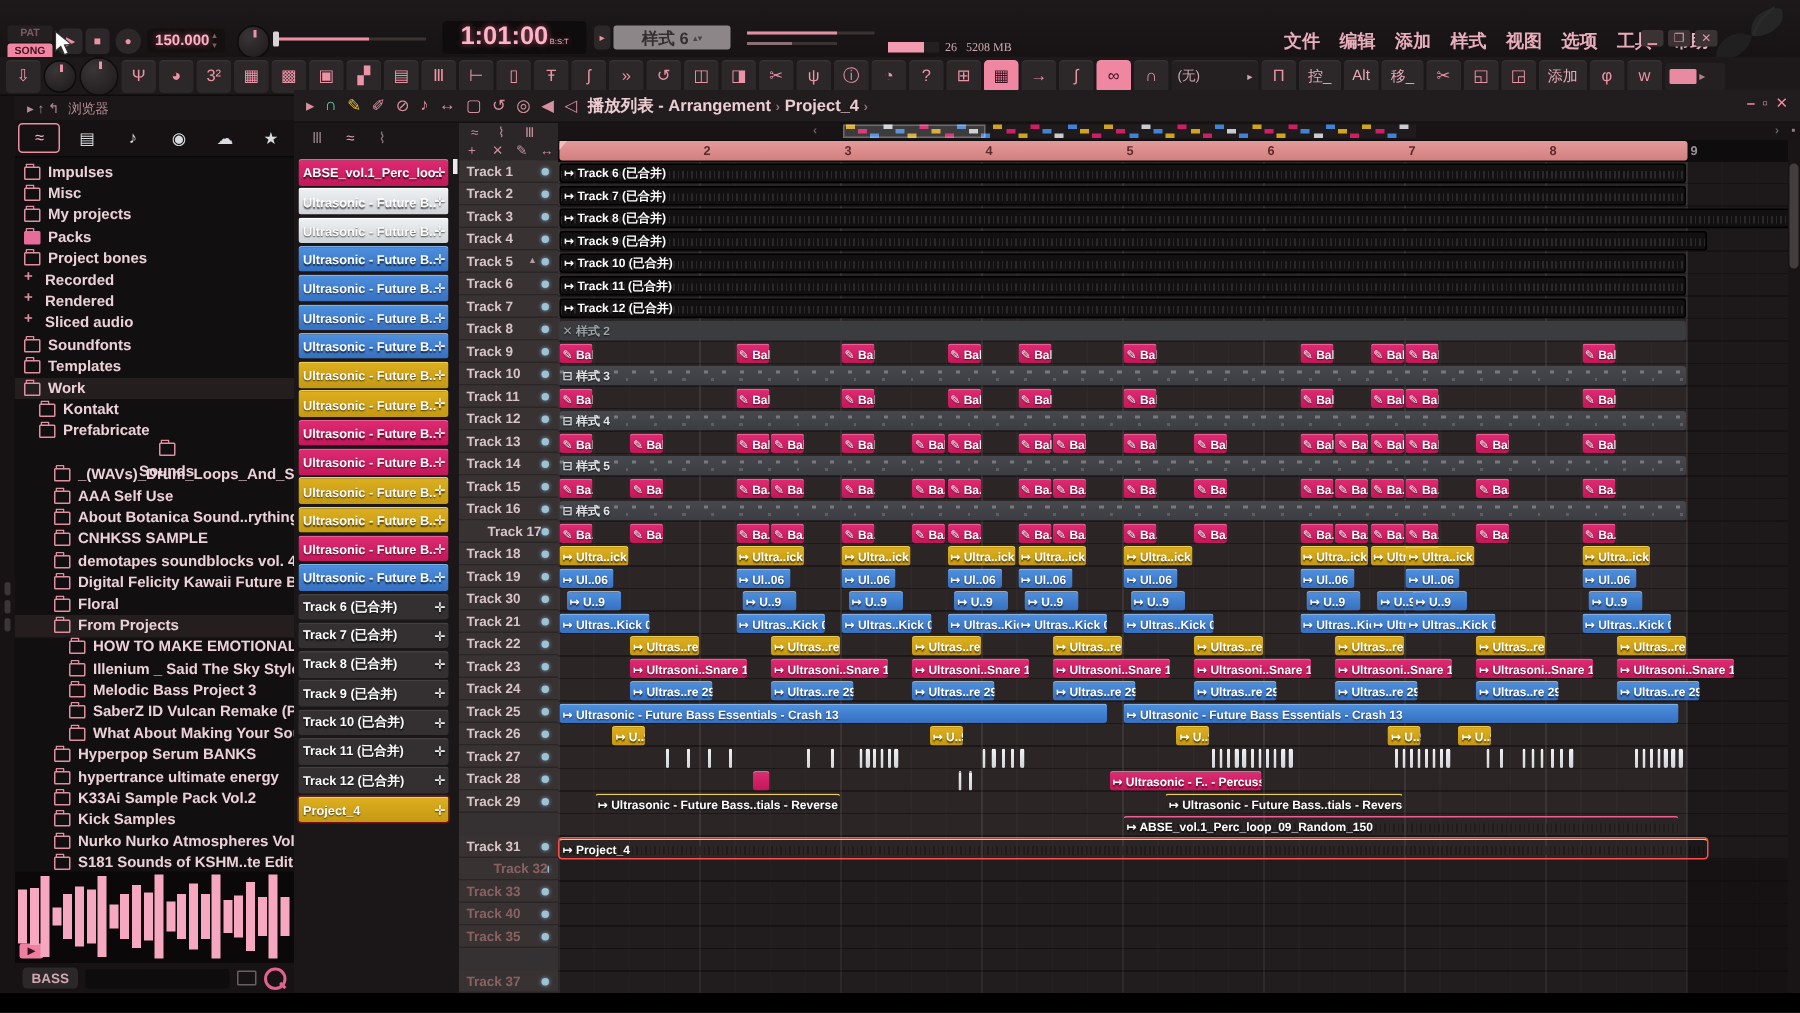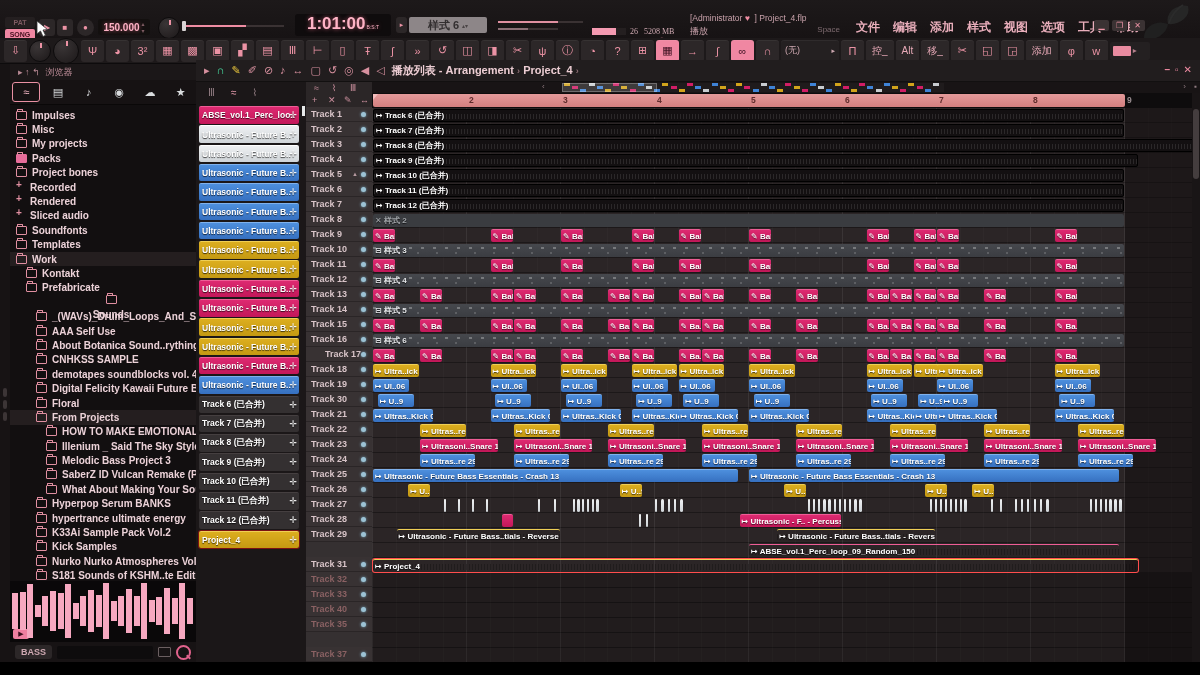--- a/index.html
+++ b/index.html
@@ -155,25 +155,20 @@
         </div>
       <span style="position:absolute;left:38px;top:0;color:#cfa9b2;font-size:8px;">26</span>
       <span style="position:absolute;left:52px;top:0;color:#cfa9b2;font-size:8px;">5208 MB</span>
       <svg width="30" height="9" style="position:absolute;left:0;top:11px;">
           <path d="M0 8 L8 8 Q10 8 10 4 L12 1 L15 1 L17 4 Q17 8 20 8 L28 8" stroke="#b98a95" fill="none" stroke-width="1"></path>
         </svg>
       <span style="position:absolute;left:58px;top:10px;color:#cfa9b2;font-size:8px;">0</span>
       <span style="position:absolute;left:66px;top:8px;color:#ef8da3;font-size:9px;">⬭</span>
     </div>
 
-    <div class="abs" style="left:690px;top:13px;width:150px;height:24px;">
-      <span style="position:absolute;left:0;top:0;color:#c9a2ab;font-size:8.5px;"><span>[Administrator</span> <span style="color:#ef8da3;">♥</span>&nbsp;&nbsp;<span>] Project_4.flp</span></span>
-      <span style="position:absolute;left:0;top:12px;color:#c9a2ab;font-size:9px;">播放</span>
-      <span style="position:absolute;right:0;top:12px;color:#7e6b70;font-size:8px;">Space</span>
-    </div>
     <div id="menus">
         <span class="menu-item">文件</span>
         <span class="menu-item">编辑</span>
         <span class="menu-item">添加</span>
         <span class="menu-item">样式</span>
         <span class="menu-item">视图</span>
         <span class="menu-item">选项</span>
         <span class="menu-item">工具</span>
         <span class="menu-item">帮助</span>
       </div>
@@ -687,21 +682,21 @@
           <span class="dot"></span>
         </div>
         <div class="hrow" style="top: 484px;">
           <span class="tl">Track 30</span>
           <span class="dot"></span>
         </div>
         <div class="hrow" style="top: 475px;">
           <span class="tl">Track 31</span>
           <span class="dot"></span>
         </div>
-        <div class="hrow dim" style="top: 490px;">
+        <div class="hrow dim" style="top: 490px; padding-left: 18px;">
           <span class="tl">Track 32</span>
           <span class="dot"></span>
         </div>
         <div class="hrow dim" style="top: 505px;">
           <span class="tl">Track 33</span>
           <span class="dot"></span>
         </div>
         <div class="hrow dim" style="top: 520px;">
           <span class="tl">Track 40</span>
           <span class="dot"></span>

